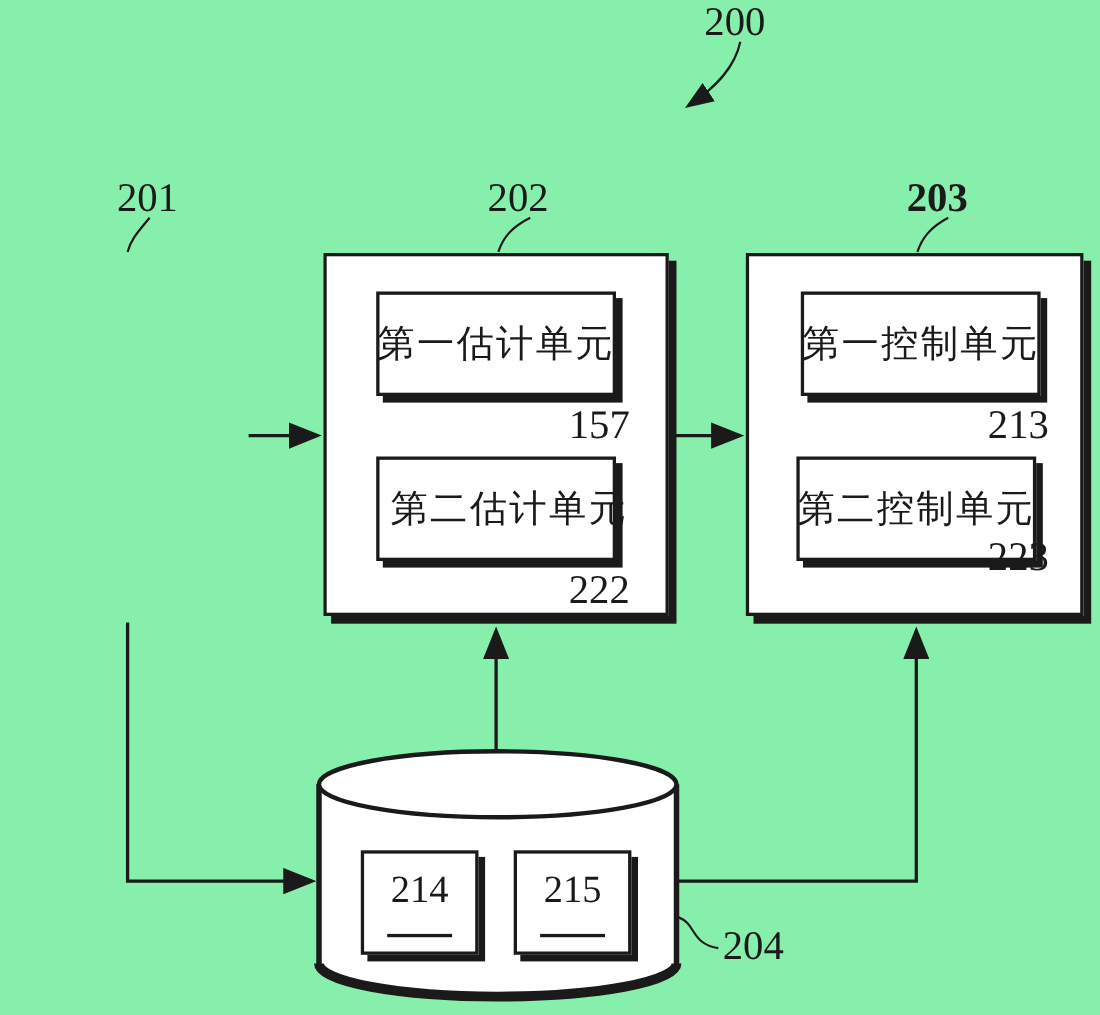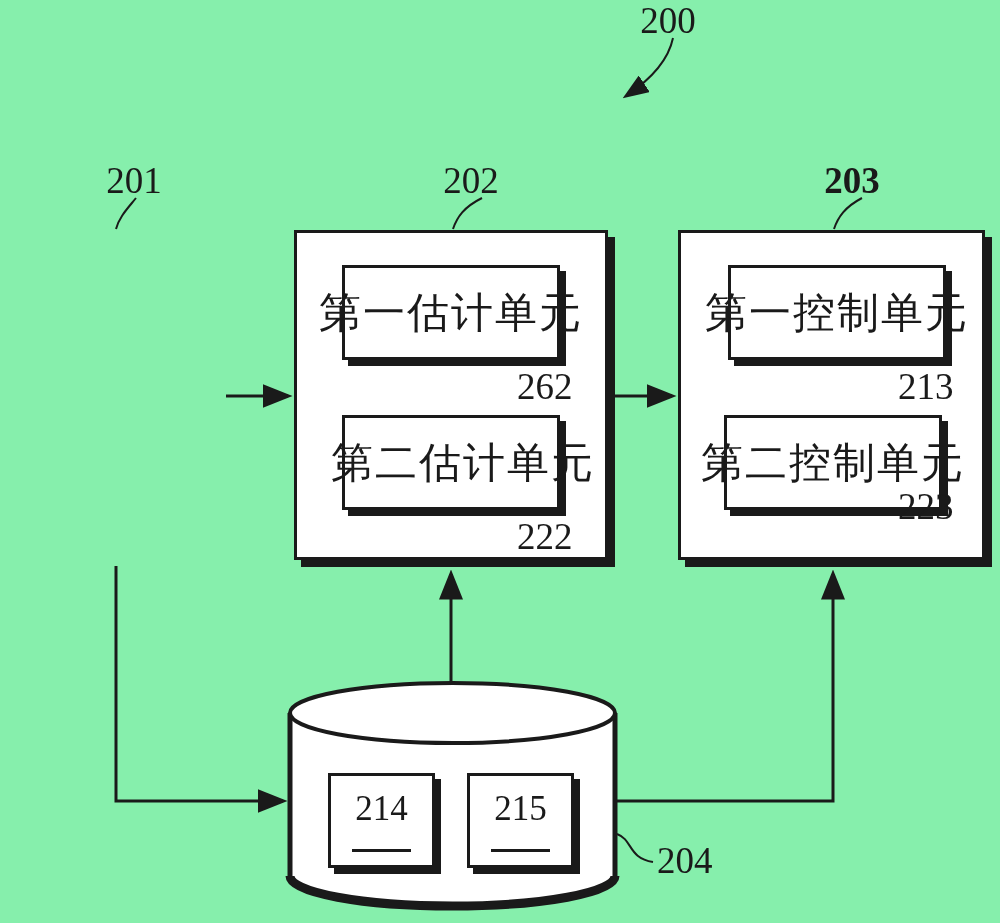--- a/index.html
+++ b/index.html
@@ -32,21 +32,21 @@
   .inner-box {
     position: absolute;
     background: #ffffff;
     border: 3px solid #1a1a1a;
     box-shadow: 6px 6px 0 0 #1a1a1a;
     display: flex;
     align-items: center;
     justify-content: center;
   }
   .cjk {
-    font-size: 42px;
+    font-size: 34px;
     letter-spacing: 2px;
     white-space: nowrap;
     color: #1a1a1a;
   }
   .ref {
     position: absolute;
     z-index: 3;
     font-size: 37px;
     line-height: 1;
     color: #1a1a1a;
@@ -106,21 +106,21 @@
       <path d="M 290 876 A 162.5 30 0 0 0 615 876" fill="none" stroke="#1a1a1a" stroke-width="9"></path>
       <ellipse cx="452.5" cy="713" rx="162.5" ry="30" fill="#ffffff" stroke="#1a1a1a" stroke-width="4"></ellipse>
     </g>
   </svg>
 
   <div class="ref centered" style="left:638px; top:2px;">200</div>
 
   <div class="ref centered" style="left:104px; top:162px;">201</div>
   <div class="ref centered" style="left:441px; top:162px;">202</div>
   <div class="ref centered" style="left:822px; top:162px;font-weight:bold;">203</div>
-  <div class="ref" style="left:517px; top:368px;">262</div>
+  <div class="ref" style="left:517px; top:368px;">157</div>
   <div class="ref" style="left:517px; top:518px;">222</div>
   <div class="ref" style="left:898px; top:368px;">213</div>
   <div class="ref" style="left:898px; top:488px;">223</div>
   <div class="ref" style="left:657px; top:842px;">204</div>
 
 
   <div class="box" style="left:294px; top:230px; width:314px; height:330px; align-items:flex-start; justify-content:flex-start;">
     <div class="inner-box" style="left:45px; top:32px; width:218px; height:95px;">
       <span class="cjk">第一估计单元</span>
     </div>

